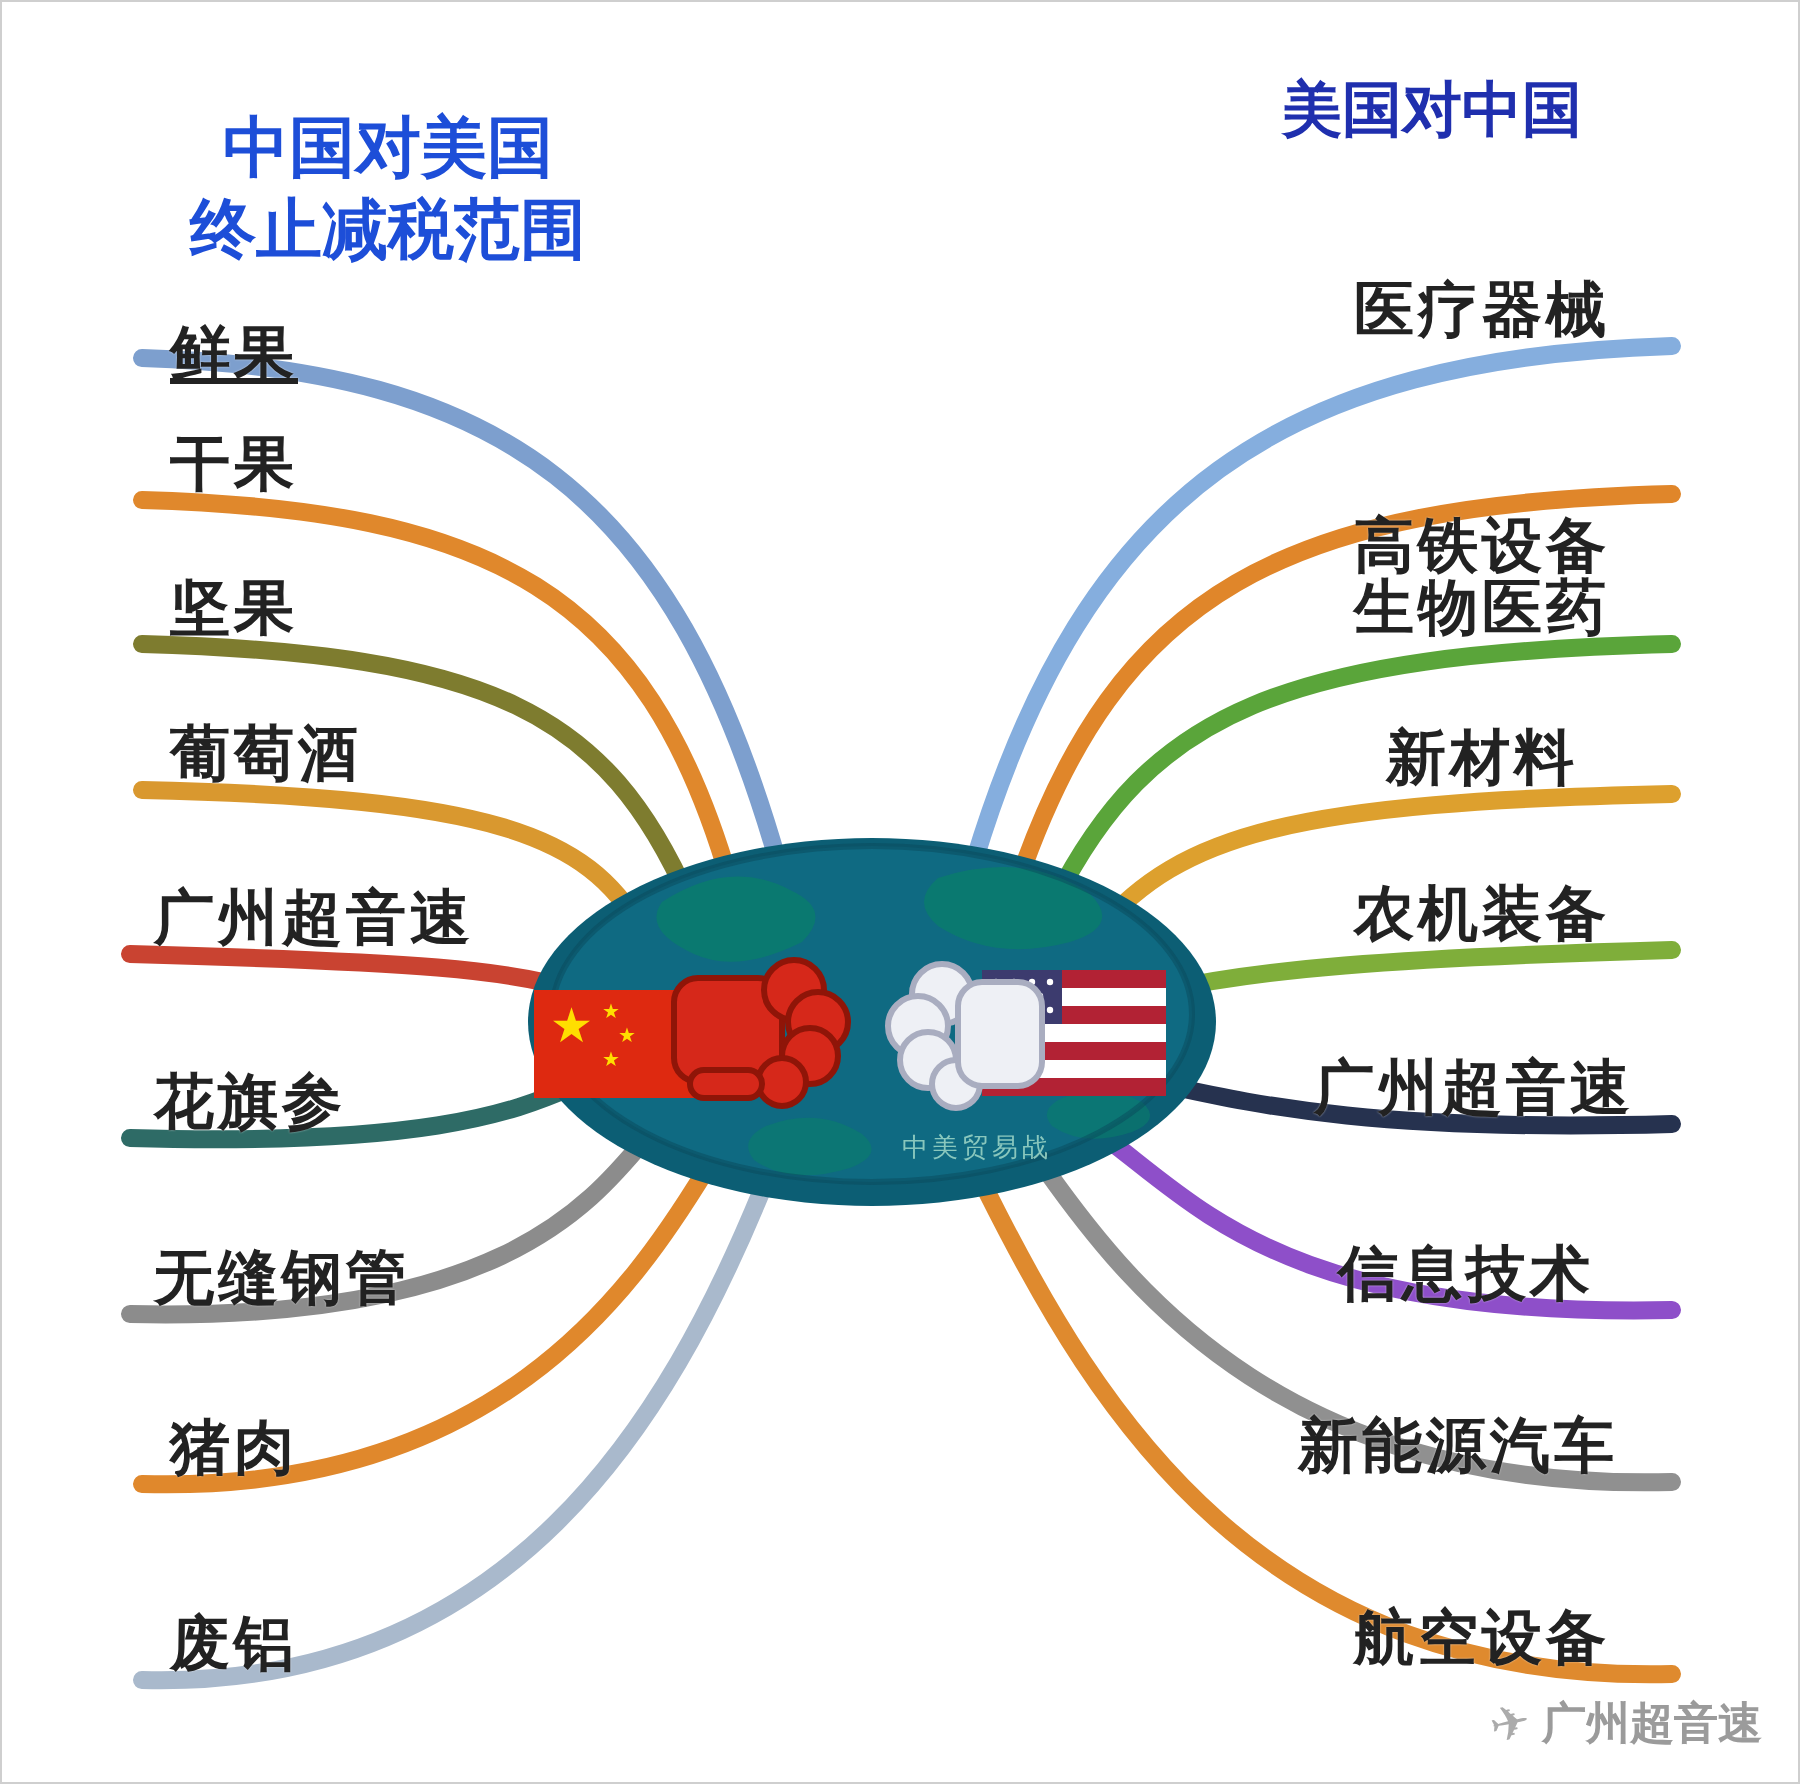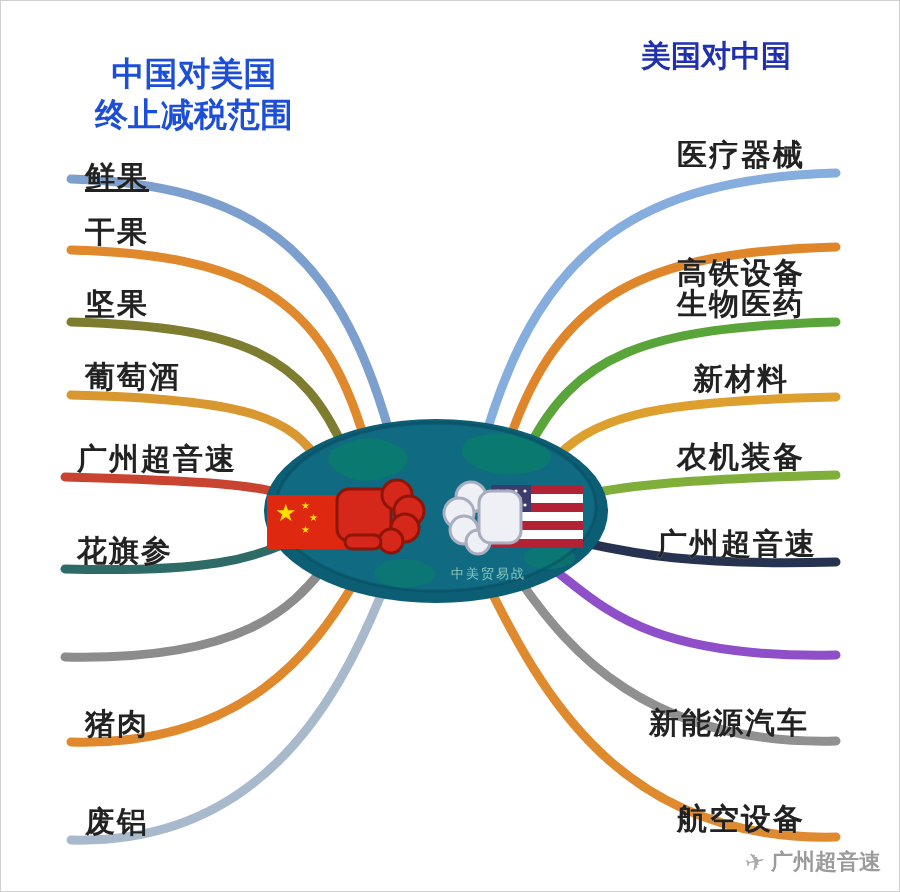--- a/index.html
+++ b/index.html
@@ -122,29 +122,31 @@
   <div class="title right">
     <div>美国对中国</div>
   </div>
 
   <div class="node-label" style="left:84px;top:156px;text-decoration:underline;">鲜果</div>
   <div class="node-label" style="left:84px;top:211px;">干果</div>
   <div class="node-label" style="left:84px;top:283px;">坚果</div>
   <div class="node-label" style="left:84px;top:356px;">葡萄酒</div>
   <div class="node-label" style="left:76px;top:438px;">广州超音速</div>
   <div class="node-label" style="left:76px;top:530px;">花旗参</div>
+  <div class="node-label" style="left:76px;top:618px;">无缝钢管</div>
   <div class="node-label" style="left:84px;top:703px;">猪肉</div>
   <div class="node-label" style="left:84px;top:801px;">废铝</div>
 
   <div class="node-label" style="left:676px;top:134px;">医疗器械</div>
   <div class="node-label" style="left:676px;top:208px;margin-top:44px;">高铁设备</div>
   <div class="node-label" style="left:676px;top:283px;">生物医药</div>
   <div class="node-label" style="left:692px;top:358px;text-align:center;">新材料</div>
   <div class="node-label" style="left:676px;top:436px;">农机装备</div>
   <div class="node-label" style="left:656px;top:523px;">广州超音速</div>
+  <div class="node-label" style="left:668px;top:616px;">信息技术</div>
   <div class="node-label" style="left:648px;top:702px;">新能源汽车</div>
   <div class="node-label" style="left:676px;top:798px;">航空设备</div>
 
   <div class="center-caption">中美贸易战</div>
 
   <div class="watermark">
     <span class="plane">✈</span>
     <span>广州超音速</span>
   </div>
 

